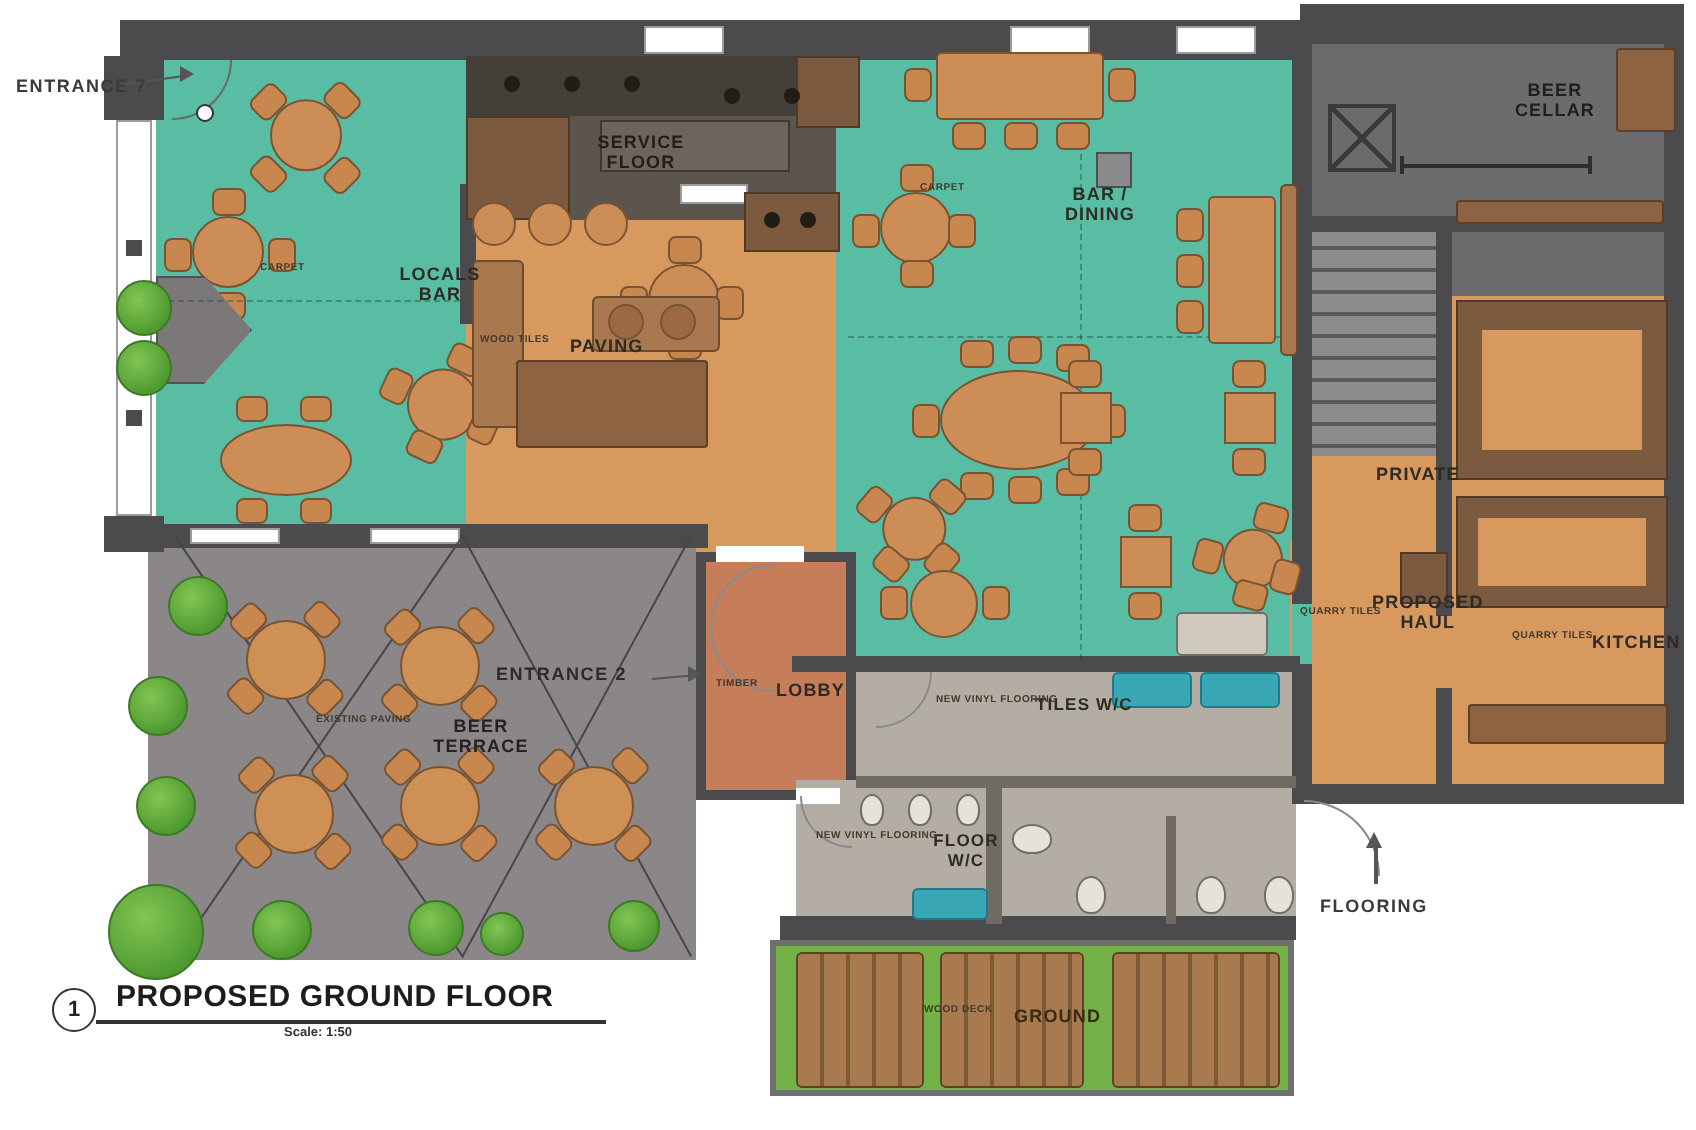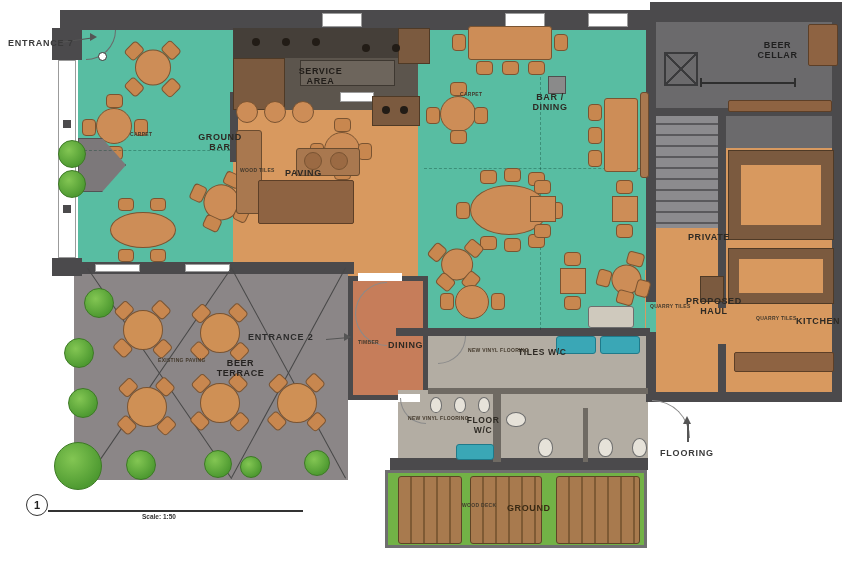--- a/index.html
+++ b/index.html
@@ -302,25 +302,25 @@
   <div style="left:98px;top:52px;width:9px;height:9px;border:1.5px solid #333;border-radius:50%;background:#fff;"></div>
   <div class="arrowline" style="left:60px;top:42px;width:32px;transform:rotate(-8deg);"></div>
   <div class="arrowhead" style="left:90px;top:33px;border-width:4px 0 4px 7px;border-color:transparent transparent transparent #555;"></div>
   <div class="arrowline" style="left:326px;top:339px;width:20px;transform:rotate(-5deg);"></div>
   <div class="arrowhead" style="left:344px;top:333px;border-width:4px 0 4px 7px;border-color:transparent transparent transparent #555;"></div>
   <div class="arc" style="left:652px;top:400px;width:38px;height:38px;border-left:none;border-bottom:none;border-radius:0 100% 0 0;border-color:#8a8a8a;"></div>
   <div style="left:687px;top:422px;width:1.5px;height:20px;background:#555;"></div>
   <div class="arrowhead" style="left:683px;top:416px;border-width:0 4.5px 8px 4.5px;border-color:transparent transparent #555 transparent;"></div>
 
   <div class="rlabel" style="left:130px;top:132px;width:120px;">
-    <span>GROUND BAR</span>
+    <span>LOCALS BAR</span>
     <span class="sub">CARPET</span>
   </div>
   <div class="rlabel on-dark" style="left:238px;top:66px;width:110px;color:#211d19;">
-    <span>SERVICE AREA</span>
+    <span>SERVICE FLOOR</span>
   </div>
   <div class="rlabel" style="left:240px;top:168px;width:90px;">
     <span>PAVING</span>
     <span class="sub">WOOD TILES</span>
   </div>
   <div class="rlabel" style="left:460px;top:92px;width:120px;">
     <span>BAR / DINING</span>
     <span class="sub">CARPET</span>
   </div>
   <div class="rlabel" style="left:695px;top:40px;width:110px;color:#1f1f1f;">
@@ -331,21 +331,21 @@
   </div>
   <div class="rlabel" style="left:756px;top:316px;width:80px;">
     <span>KITCHEN</span>
     <span class="sub">QUARRY TILES</span>
   </div>
   <div class="rlabel" style="left:650px;top:296px;width:72px;">
     <span>PROPOSED HAUL</span>
     <span class="sub" style="margin-top:8px;">QUARRY TILES</span>
   </div>
   <div class="rlabel" style="left:358px;top:340px;width:60px;">
-    <span>DINING</span>
+    <span>LOBBY</span>
     <span class="sub">TIMBER</span>
   </div>
   <div class="rlabel" style="left:468px;top:348px;width:100px;font-size:8.5px;">
     <span>TILES W/C</span>
     <span class="sub">NEW VINYL FLOORING</span>
   </div>
   <div class="rlabel" style="left:408px;top:416px;width:100px;font-size:8.5px;">
     <span>FLOOR W/C</span>
     <span class="sub">NEW VINYL FLOORING</span>
   </div>
@@ -357,16 +357,17 @@
     <span>GROUND</span>
     <span class="sub">WOOD DECK</span>
   </div>
 
   <div class="ann" style="left:8px;top:38px;">ENTRANCE 7</div>
   <div class="ann" style="left:248px;top:332px;color:#2b2b2b;">ENTRANCE 2</div>
   <div class="ann" style="left:660px;top:448px;">FLOORING</div>
 
   <div style="left:26px;top:494px;width:22px;height:22px;border:1.5px solid #333;border-radius:50%;
        font-size:11px;font-weight:bold;text-align:center;line-height:20px;color:#222;">1</div>
+  <div style="left:58px;top:490px;font-size:15px;font-weight:bold;color:#1d1d1d;letter-spacing:.3px;">PROPOSED GROUND FLOOR</div>
   <div class="titleline" style="left:48px;top:510px;width:255px;"></div>
   <div style="left:142px;top:513px;font-size:6.5px;font-weight:bold;color:#333;">Scale: 1:50</div>
 
 </div>
 
 </body></html>

